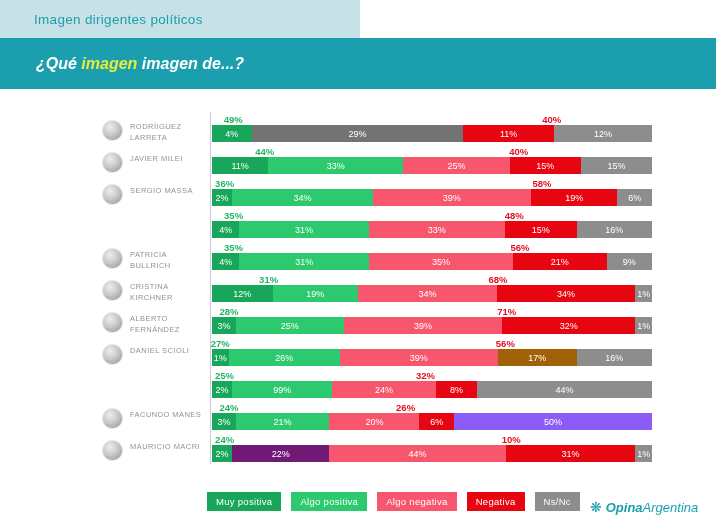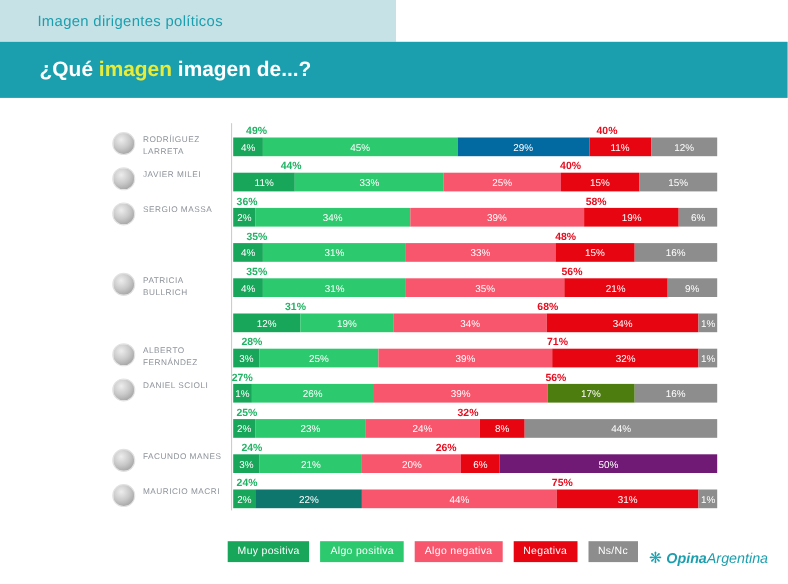--- a/index.html
+++ b/index.html
@@ -12,21 +12,21 @@
   .tab {
     position:absolute; left:0; top:0; width:360px; height:38px;
     background:#c7e2e6; display:flex; align-items:center; padding-left:34px;
   }
   .tab span { color:#1b9fae; font-size:13.5px; letter-spacing:0.3px; font-weight:500; white-space:pre; }
   
   .band {
     position:absolute; left:0; top:38px; width:716px; height:51px;
     background:#1b9fae; display:flex; align-items:center; padding-left:36px;
   }
-  .band span { color:#ffffff; font-size:19px; font-weight:700; white-space:pre; }
+  .band span { color:#ffffff; font-size:16px; font-weight:700; white-space:pre;font-style:italic; }
   .band .hl { color:#e7ec3a; }
   
   .chart { position:absolute; left:0; top:112px; width:716px; }
   .axis { position:absolute; left:210px; top:0; width:1px; height:352px; background:#c9ced4; }
   .row { position:relative; height:32px; }
   .who { position:absolute; left:102px; top:8px; display:flex; gap:7px; width:104px; align-items:flex-start; }
   .avatar {
     width:21px; height:21px; border-radius:50%; flex:0 0 21px;
     background:radial-gradient(circle at 38% 32%, #ededed 0%, #c9c9c9 45%, #8f8f8f 100%);
     border:1px solid #e2e2e2;
@@ -76,24 +76,21 @@
           <span class="pname">RODRÍIGUEZ LARRETA</span>
         </div>
         <div class="labels">
           <span class="gt" style="left: 3.9604%; color: rgb(33, 179, 100);">49%</span>
           <span class="rt" style="left: 77.2277%; color: rgb(230, 13, 31);">40%</span>
         </div>
         <div class="bar">
           <div class="seg" style="flex-grow: 4; background: rgb(24, 167, 90);">
             <span class="sl">4%</span>
           </div>
-          <div class="seg" style="flex-grow: 45; background: rgb(45, 201, 110);">
-            <span class="sl">45%</span>
-          </div>
-          <div class="seg" style="flex-grow: 29; background: #0369a1;">
+          <div class="seg" style="flex-grow: 29; background: #737373;">
             <span class="sl">29%</span>
           </div>
           <div class="seg" style="flex-grow: 11; background: rgb(232, 5, 18);">
             <span class="sl">11%</span>
           </div>
           <div class="seg" style="flex-grow: 12; background: rgb(141, 141, 141);">
             <span class="sl">12%</span>
           </div>
         </div>
       </div>
@@ -195,20 +192,24 @@
           </div>
           <div class="seg" style="flex-grow: 21; background: rgb(232, 5, 18);">
             <span class="sl">21%</span>
           </div>
           <div class="seg" style="flex-grow: 9; background: rgb(141, 141, 141);">
             <span class="sl">9%</span>
           </div>
         </div>
       </div>
       <div class="row">
+        <div class="who">
+          <span class="avatar"></span>
+          <span class="pname">CRISTINA KIRCHNER</span>
+        </div>
         <div class="labels">
           <span class="gt" style="left: 12%; color: rgb(33, 179, 100);">31%</span>
           <span class="rt" style="left: 65%; color: rgb(230, 13, 31);">68%</span>
         </div>
         <div class="bar">
           <div class="seg" style="flex-grow: 12; background: rgb(24, 167, 90);">
             <span class="sl">12%</span>
           </div>
           <div class="seg" style="flex-grow: 19; background: rgb(45, 201, 110);">
             <span class="sl">19%</span>
@@ -263,39 +264,39 @@
         <div class="bar">
           <div class="seg" style="flex-grow: 1; background: rgb(24, 167, 90);">
             <span class="sl">1%</span>
           </div>
           <div class="seg" style="flex-grow: 26; background: rgb(45, 201, 110);">
             <span class="sl">26%</span>
           </div>
           <div class="seg" style="flex-grow: 39; background: rgb(248, 86, 109);">
             <span class="sl">39%</span>
           </div>
-          <div class="seg" style="flex-grow: 17; background: #4d7c0f;">
+          <div class="seg" style="flex-grow: 17; background: #a16207;">
             <span class="sl">17%</span>
           </div>
           <div class="seg" style="flex-grow: 16; background: rgb(141, 141, 141);">
             <span class="sl">16%</span>
           </div>
         </div>
       </div>
       <div class="row">
         <div class="labels">
           <span class="gt" style="left: 1.9802%; color: rgb(33, 179, 100);">25%</span>
           <span class="rt" style="left: 48.5149%; color: rgb(230, 13, 31);">32%</span>
         </div>
         <div class="bar">
           <div class="seg" style="flex-grow: 2; background: rgb(24, 167, 90);">
             <span class="sl">2%</span>
           </div>
           <div class="seg" style="flex-grow: 23; background: rgb(45, 201, 110);">
-            <span class="sl">23%</span>
+            <span class="sl">99%</span>
           </div>
           <div class="seg" style="flex-grow: 24; background: rgb(248, 86, 109);">
             <span class="sl">24%</span>
           </div>
           <div class="seg" style="flex-grow: 8; background: rgb(232, 5, 18);">
             <span class="sl">8%</span>
           </div>
           <div class="seg" style="flex-grow: 44; background: rgb(141, 141, 141);">
             <span class="sl">44%</span>
           </div>
@@ -316,39 +317,39 @@
           </div>
           <div class="seg" style="flex-grow: 21; background: rgb(45, 201, 110);">
             <span class="sl">21%</span>
           </div>
           <div class="seg" style="flex-grow: 20; background: rgb(248, 86, 109);">
             <span class="sl">20%</span>
           </div>
           <div class="seg" style="flex-grow: 6; background: rgb(232, 5, 18);">
             <span class="sl">6%</span>
           </div>
-          <div class="seg" style="flex-grow: 50; background: #701a75;">
+          <div class="seg" style="flex-grow: 50; background: #8b5cf6;">
             <span class="sl">50%</span>
           </div>
         </div>
       </div>
       <div class="row">
         <div class="who">
           <span class="avatar"></span>
           <span class="pname">MAURICIO MACRI</span>
         </div>
         <div class="labels">
           <span class="gt" style="left: 2%; color: rgb(33, 179, 100);">24%</span>
-          <span class="rt" style="left: 68%; color: rgb(230, 13, 31);">75%</span>
+          <span class="rt" style="left: 68%; color: rgb(230, 13, 31);">10%</span>
         </div>
         <div class="bar">
           <div class="seg" style="flex-grow: 2; background: rgb(24, 167, 90);">
             <span class="sl">2%</span>
           </div>
-          <div class="seg" style="flex-grow: 22; background: #0f766e;">
+          <div class="seg" style="flex-grow: 22; background: #701a75;">
             <span class="sl">22%</span>
           </div>
           <div class="seg" style="flex-grow: 44; background: rgb(248, 86, 109);">
             <span class="sl">44%</span>
           </div>
           <div class="seg" style="flex-grow: 31; background: rgb(232, 5, 18);">
             <span class="sl">31%</span>
           </div>
           <div class="seg" style="flex-grow: 1; background: rgb(141, 141, 141);">
             <span class="sl">1%</span>

